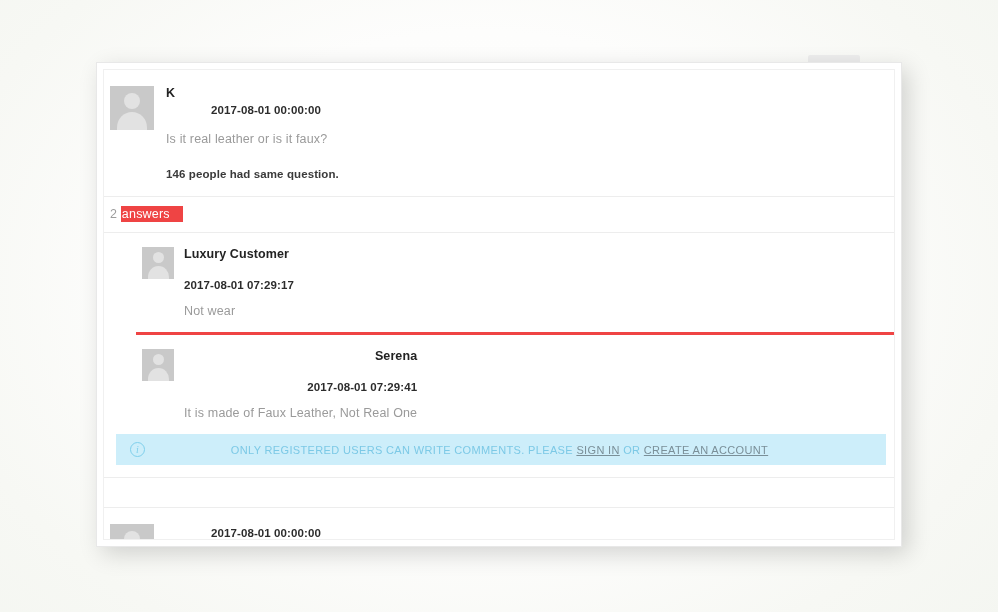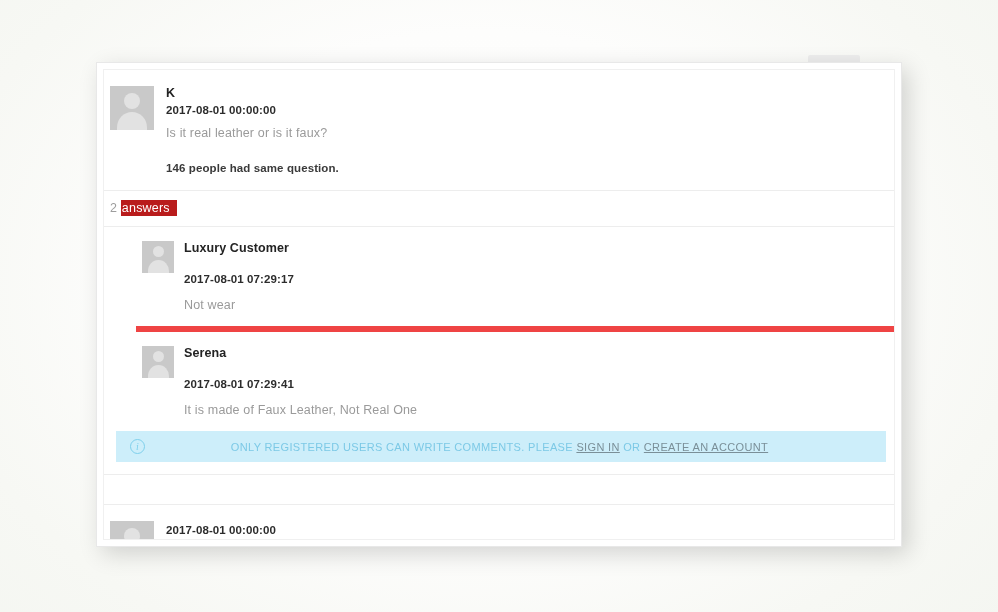--- a/index.html
+++ b/index.html
@@ -90,59 +90,60 @@
     line-height: 15px;
     letter-spacing: .1px;
   }
   .udate {
     font-size: 11.5px;
     font-weight: bold;
     color: #2c2c2c;
     line-height: 16px;
     letter-spacing: .1px;
     margin-top: 1px;
+    margin-left: 45px;
   }
   .qtext {
     font-size: 12.5px;
     color: #9a9a9a;
     line-height: 18px;
-    margin-top: 6px;
+    margin-top: 12px;
     letter-spacing: .15px;
   }
   .samecount {
     font-size: 11.5px;
     font-weight: bold;
     color: #3a3a3a;
     line-height: 16px;
     margin-top: 18px;
     letter-spacing: .1px;
   }
 
   
   .count-row {
     padding: 9px 16px 9px 6px;
     font-size: 12.5px;
     color: #9d9d9d;
     letter-spacing: .2px;
     line-height: 17px;
   }
   .count-row .hl {
-    background: #b91c1c;
+    background: #ef4444;
     color: #ffffff;
-    padding: 1px 7px 1px 1px;
+    padding: 1px 13px 1px 1px;
   }
 
   
   .answer-wrap { padding-left: 32px; }
   .answer {
     padding: 14px 16px 12px 6px;
     display: flex;
     align-items: flex-start;
   }
-  .answer + .answer { border-top: 6px solid #ef4444; }
+  .answer + .answer { border-top: 3px solid #ef4444; text-align: right; }
   .a-name {
     font-size: 12.5px;
     font-weight: bold;
     color: #232323;
     line-height: 15px;
     letter-spacing: .1px;
   }
   .a-date {
     font-size: 11.5px;
     font-weight: bold;

